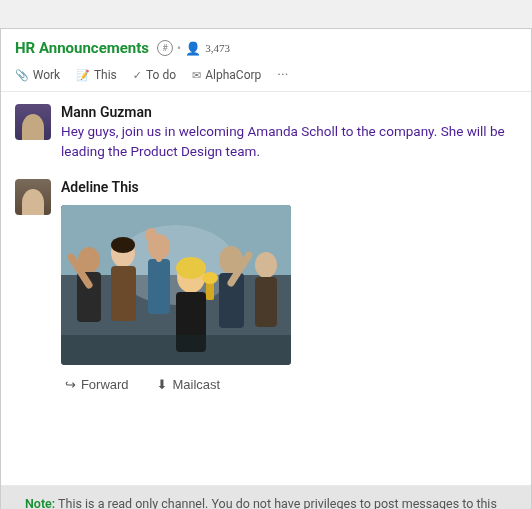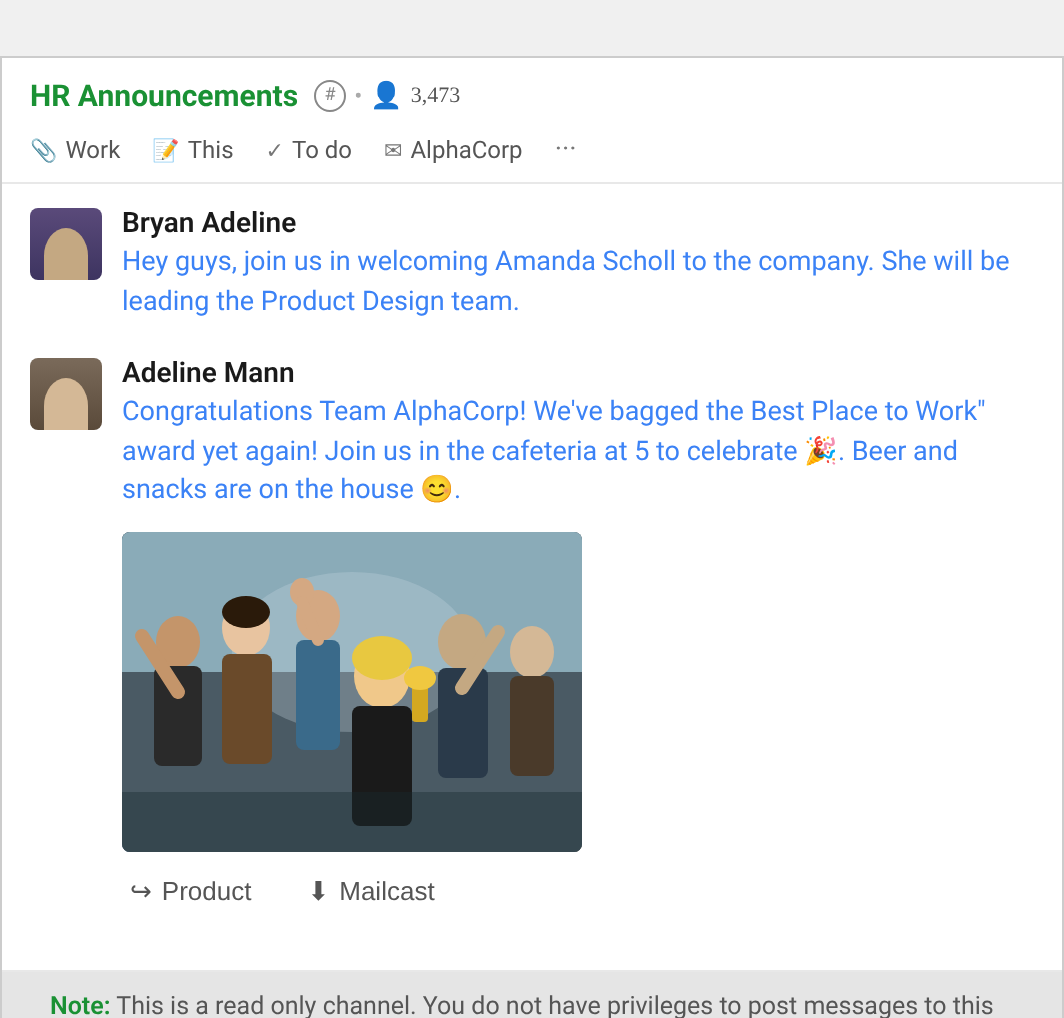--- a/index.html
+++ b/index.html
@@ -114,21 +114,21 @@
       flex: 1;
     }
     .msg-author {
       font-weight: 600;
       font-size: 14px;
       color: #1a1a1a;
       margin-bottom: 2px;
     }
     .msg-text {
       font-size: 13.5px;
-      color: #3b82f6;
+      color: #4c1d95;
       line-height: 1.45;
     }
     .msg-image-container {
       margin-top: 10px;
     }
     .msg-image {
       width: 230px;
       height: 160px;
       background: linear-gradient(135deg, #2c3e50 0%, #4a6fa5 30%, #6b8cba 50%, #c8a96e 70%, #8b7355 100%);
       border-radius: 4px;
@@ -231,30 +231,29 @@
       </div>
       <span class="toolbar-more">···</span>
     </div>
   </div>
 
   <div class="messages">
 
     <div class="message">
       <div class="avatar avatar-bryan"></div>
       <div class="msg-content">
-        <div class="msg-author">Bryan Adeline</div>
+        <div class="msg-author">Mann Guzman</div>
         <div class="msg-text">Hey guys, join us in welcoming Amanda Scholl to the company. She will be leading the Product Design team.</div>
       </div>
     </div>
 
     <div class="message">
       <div class="avatar avatar-adeline"></div>
       <div class="msg-content">
-        <div class="msg-author">Adeline Mann</div>
-        <div class="msg-text">Congratulations Team AlphaCorp! We've bagged the Best Place to Work" award yet again! Join us in the cafeteria at 5 to celebrate 🎉. Beer and snacks are on the house 😊.</div>
+        <div class="msg-author">Adeline This</div>
         <div class="msg-image-container">
 
           <div class="msg-image">
             <svg width="230" height="160" viewBox="0 0 230 160" xmlns="http://www.w3.org/2000/svg">
 
               <rect width="230" height="160" fill="#5a6e7a"></rect>
 
               <rect width="230" height="80" fill="#8aabb8"></rect>
 
               <rect y="70" width="230" height="90" fill="#4a5a64"></rect>
@@ -293,21 +292,21 @@
               <ellipse cx="205" cy="60" rx="11" ry="13" fill="#d4b896"></ellipse>
               <rect x="194" y="72" width="22" height="50" rx="4" fill="#4a3a2a"></rect>
 
               <rect y="130" width="230" height="30" fill="#1a2a30" opacity="0.4"></rect>
             </svg>
           </div>
         </div>
         <div class="msg-actions">
           <button class="action-btn">
             <span>↪</span>
-            <span>Product</span>
+            <span>Forward</span>
           </button>
           <button class="action-btn">
             <span>⬇</span>
             <span>Mailcast</span>
           </button>
         </div>
       </div>
     </div>
 
   </div>

